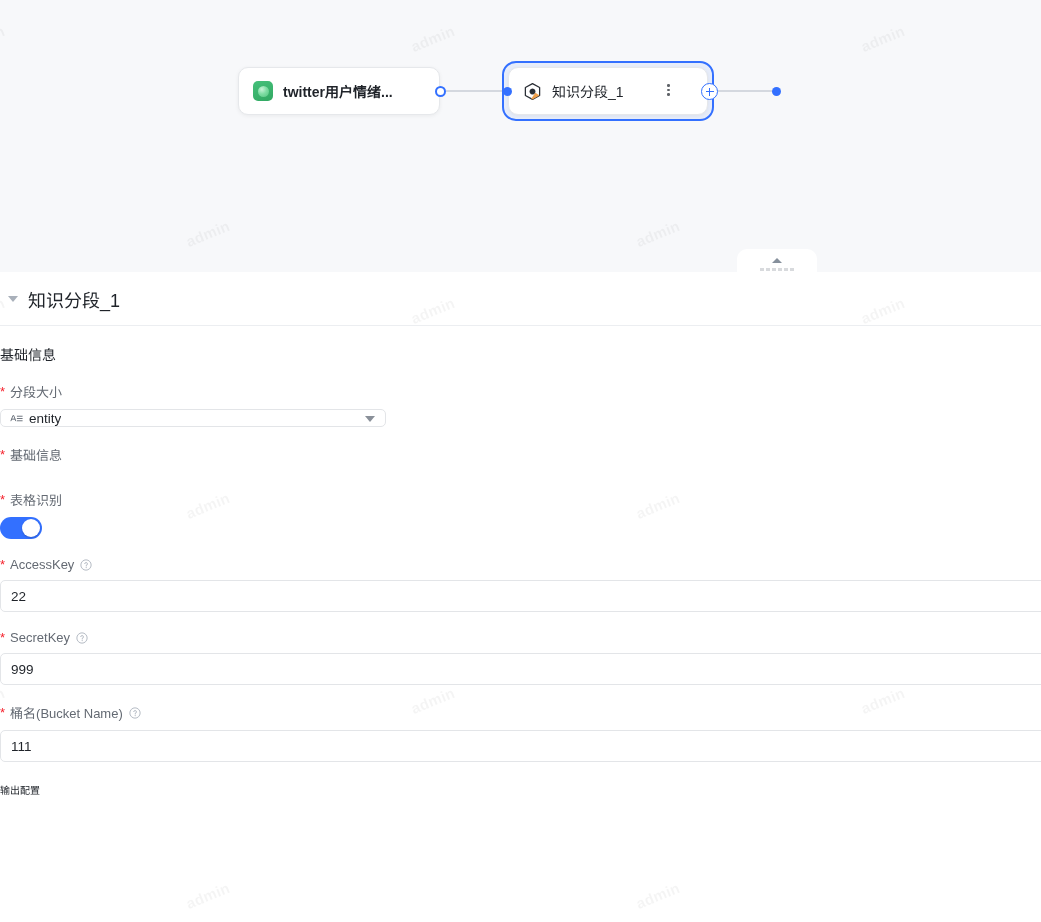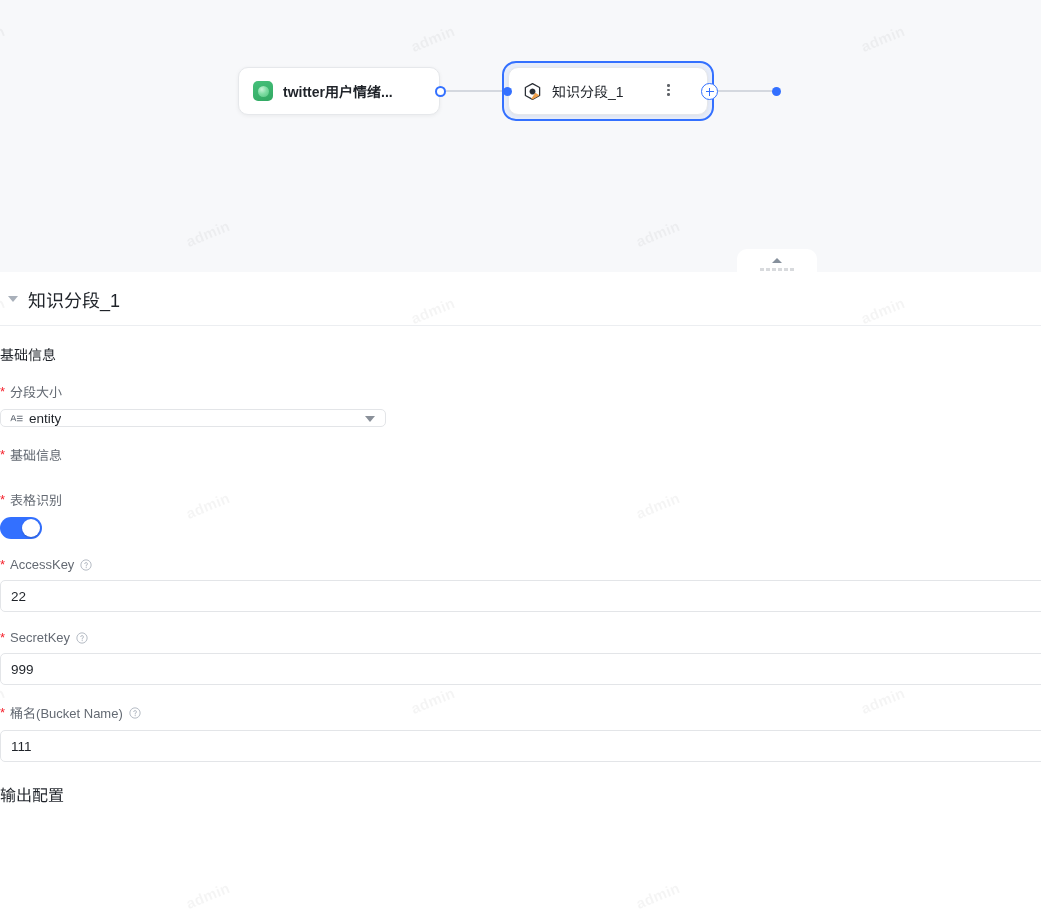--- a/index.html
+++ b/index.html
@@ -338,21 +338,21 @@
     border-radius: 5px;
     font-size: 13.5px;
     color: #1f2329;
     padding: 0 10px;
     font-family: inherit;
     outline: none;
     display: block;
   }
 
   .bottom-title {
-    font-size: 16px;
+    font-size: 10px;
     color: #1f2329;
     padding-top: 20px;
   }
 </style>
 </head>
 <body>
 
 <div id="app">
 
   <div class="canvas">

